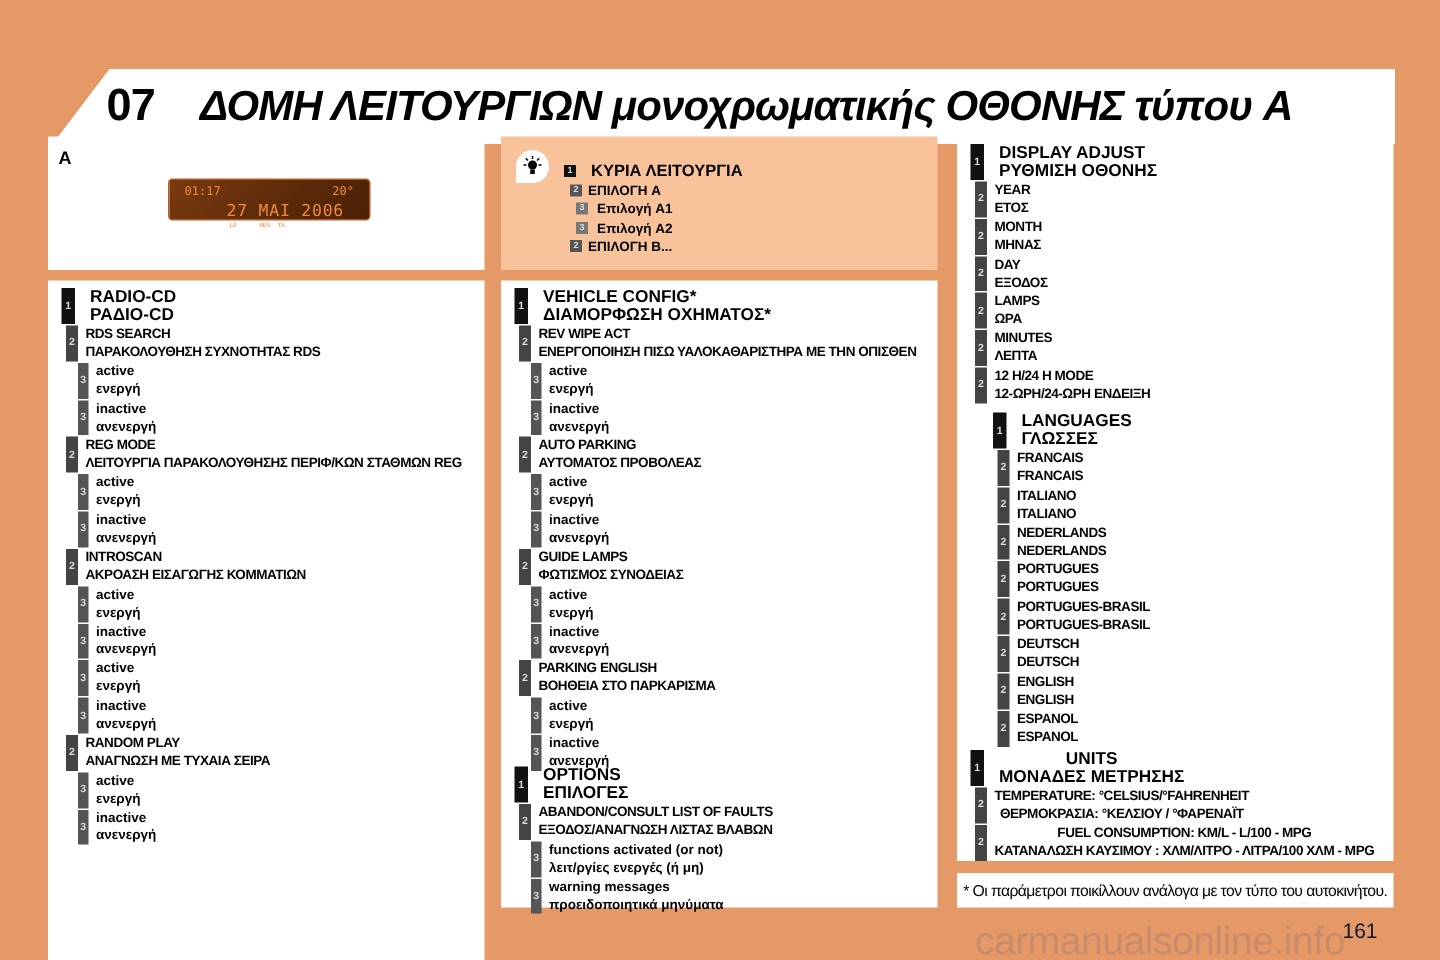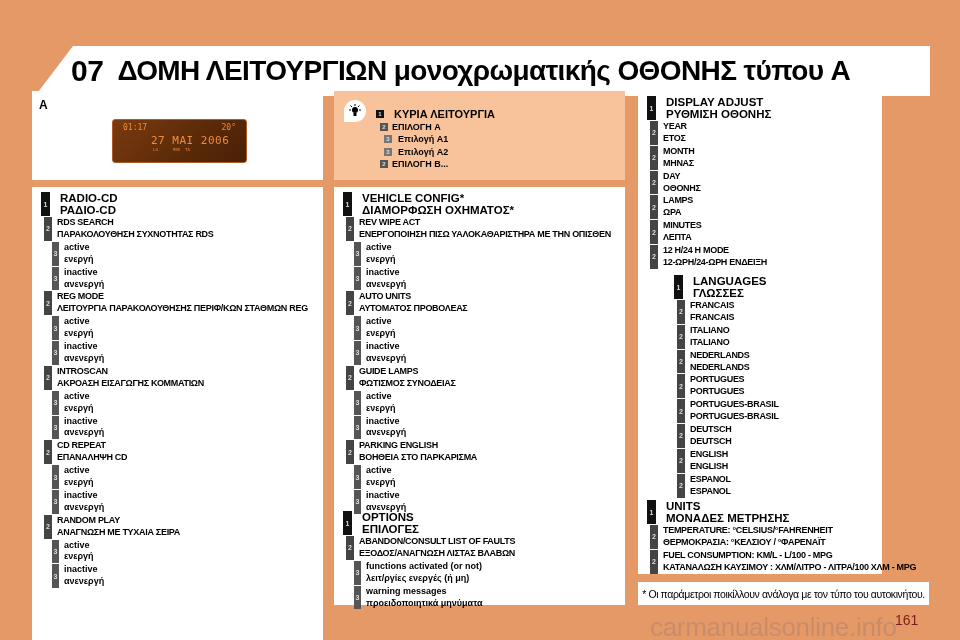--- a/index.html
+++ b/index.html
@@ -13,38 +13,39 @@
   .title-bar {
     position: absolute; left: 35px; top: 46px; width: 895px; height: 50px;
     background: #fff;
     clip-path: polygon(38px 0, 100% 0, 100% 100%, 0 100%);
     display: flex; align-items: center;
   }
   .title-bar .num {
     font-weight: bold; font-size: 30px; margin-left: 36px; letter-spacing: -0.5px;
   }
   .title-bar .txt {
-    font-weight: bold; font-size: 28px; margin-left: 14px; letter-spacing: -0.6px;
+    font-weight: bold; font-size: 28px; margin-left: 30px; letter-spacing: -0.6px;
     white-space: nowrap;
+    font-style: italic;
   }
   .panel {
     position: absolute; background: #fff;
   }
   .panel.peach { background: #f8c39b; padding-left: 28px; }
   #panel-a { left: 32px; top: 91px; width: 291px; height: 89px; }
   #panel-legend { left: 334px; top: 91px; width: 291px; height: 89px; }
   #panel-radio { left: 32px; top: 187px; width: 291px; height: 488px; padding-left: 20px; }
   #panel-vehicle { left: 334px; top: 187px; width: 291px; height: 418px; }
-  #panel-right { left: 638px; top: 91px; width: 244px; height: 483px; }
+  #panel-right { left: 638px; top: 91px; width: 291px; height: 483px; }
   #panel-note { left: 638px; top: 582px; width: 291px; height: 23px;
     display: flex; align-items: center; justify-content: center; font-size: 10.5px; letter-spacing: -0.4px; }
 
   .panel-letter { position: absolute; left: 7px; top: 7px; font-weight: bold; font-size: 12px; }
   .lcd {
-    position: absolute; left: 80px; top: 28px; width: 135px; height: 44px;
+    position: absolute; left: 80px; top: 28px; width: 135px; height: 28px;
     background: linear-gradient(135deg, #7a3a10 0%, #5a2a08 60%, #4a2006 100%);
     border-radius: 3px; border: 1px solid #b05a28;
     font-family: "DejaVu Sans Mono", monospace; color: #f08a3a;
   }
   .lcd .time { position: absolute; left: 10px; top: 3px; font-size: 8px; }
   .lcd .temp { position: absolute; right: 10px; top: 3px; font-size: 8px; }
   .lcd .date { position: absolute; left: 38px; top: 14px; font-size: 11px; letter-spacing: 0.5px; }
   .lcd .sub { position: absolute; top: 27px; font-size: 4px; }
 
   .sun-tab {
@@ -68,21 +69,21 @@
   .lvl3 .lines span { font-weight: bold; font-size: 9px; line-height: 11.9px; white-space: nowrap; }
   .lvl2 { margin-left: 12px; margin-top: 1px; }
   .lvl3 { margin-left: 20px; margin-top: 1px; }
   .lvl1 { margin-left: 9px; margin-top: 2px; }
 
   .legend { position: absolute; left: 42px; top: 17px; }
   .legend .lg-row { display: flex; align-items: center; height: 12.5px; }
   .legend .lg-badge { width: 8px; height: 8px; font-size: 6px; color: #ddd; display: flex; align-items: center; justify-content: center; font-weight: bold; }
   .legend .lg-text { font-weight: bold; margin-left: 6px; white-space: nowrap; }
 
-  .page-num { position: absolute; left: 895px; top: 612px; font-size: 14px; color: #7f1d1d; }
+  .page-num { position: absolute; left: 895px; top: 612px; font-size: 14px; color: #0f172a; }
   .watermark { position: absolute; left: 650px; top: 612px; font-size: 26px; color: #b08070; opacity: 0.5; letter-spacing: -0.3px; }
 </style>
 </head>
 <body>
 
 <div class="title-bar">
   <span class="num">07</span>
   <span class="txt">ΔΟΜΗ ΛΕΙΤΟΥΡΓΙΩΝ μονοχρωματικής ΟΘΟΝΗΣ τύπου A</span>
 </div>
 
@@ -201,27 +202,20 @@
           <span>ενεργή</span>
         </div>
       </div>
       <div class="row lvl3">
         <span class="badge">3</span>
         <div class="lines">
           <span>inactive</span>
           <span>ανενεργή</span>
         </div>
       </div>
-      <div class="row lvl2">
-        <span class="badge">2</span>
-        <div class="lines">
-          <span>CD REPEAT</span>
-          <span>ΕΠΑΝΑΛΗΨΗ CD</span>
-        </div>
-      </div>
       <div class="row lvl3">
         <span class="badge">3</span>
         <div class="lines">
           <span>active</span>
           <span>ενεργή</span>
         </div>
       </div>
       <div class="row lvl3">
         <span class="badge">3</span>
         <div class="lines">
@@ -279,21 +273,21 @@
       <div class="row lvl3">
         <span class="badge">3</span>
         <div class="lines">
           <span>inactive</span>
           <span>ανενεργή</span>
         </div>
       </div>
       <div class="row lvl2">
         <span class="badge">2</span>
         <div class="lines">
-          <span>AUTO UNITS</span>
+          <span>AUTO PARKING</span>
           <span>ΑΥΤΟΜΑΤΟΣ ΠΡΟΒΟΛΕΑΣ</span>
         </div>
       </div>
       <div class="row lvl3">
         <span class="badge">3</span>
         <div class="lines">
           <span>active</span>
           <span>ενεργή</span>
         </div>
       </div>
@@ -399,21 +393,21 @@
         <span class="badge">2</span>
         <div class="lines">
           <span>MONTH</span>
           <span>ΜΗΝΑΣ</span>
         </div>
       </div>
       <div class="row lvl2">
         <span class="badge">2</span>
         <div class="lines">
           <span>DAY</span>
-          <span>ΟΘΟΝΗΣ</span>
+          <span>ΕΞΟΔΟΣ</span>
         </div>
       </div>
       <div class="row lvl2">
         <span class="badge">2</span>
         <div class="lines">
           <span>LAMPS</span>
           <span>ΩΡΑ</span>
         </div>
       </div>
       <div class="row lvl2">
@@ -424,21 +418,21 @@
         </div>
       </div>
       <div class="row lvl2">
         <span class="badge">2</span>
         <div class="lines">
           <span>12 H/24 H MODE</span>
           <span>12-ΩΡΗ/24-ΩΡΗ ΕΝΔΕΙΞΗ</span>
         </div>
       </div>
     </div>
-  <div class="tree" style="left:16px; top:182px;padding-left:11px;" id="tree-languages">
+  <div class="tree" style="left:4px; top:182px;padding-left:11px;" id="tree-languages">
       <div class="row lvl1">
         <span class="badge">1</span>
         <div class="lines">
           <span>LANGUAGES</span>
           <span>ΓΛΩΣΣΕΣ</span>
         </div>
       </div>
       <div class="row lvl2">
         <span class="badge">2</span>
         <div class="lines">
@@ -489,21 +483,21 @@
         </div>
       </div>
       <div class="row lvl2">
         <span class="badge">2</span>
         <div class="lines">
           <span>ESPANOL</span>
           <span>ESPANOL</span>
         </div>
       </div>
     </div>
-  <div class="tree" style="left:0; top:407px;" id="tree-units">
+  <div class="tree" style="left:0; top:407px;text-align:center;" id="tree-units">
       <div class="row lvl1">
         <span class="badge">1</span>
         <div class="lines">
           <span>UNITS</span>
           <span>ΜΟΝΑΔΕΣ ΜΕΤΡΗΣΗΣ</span>
         </div>
       </div>
       <div class="row lvl2">
         <span class="badge">2</span>
         <div class="lines">

